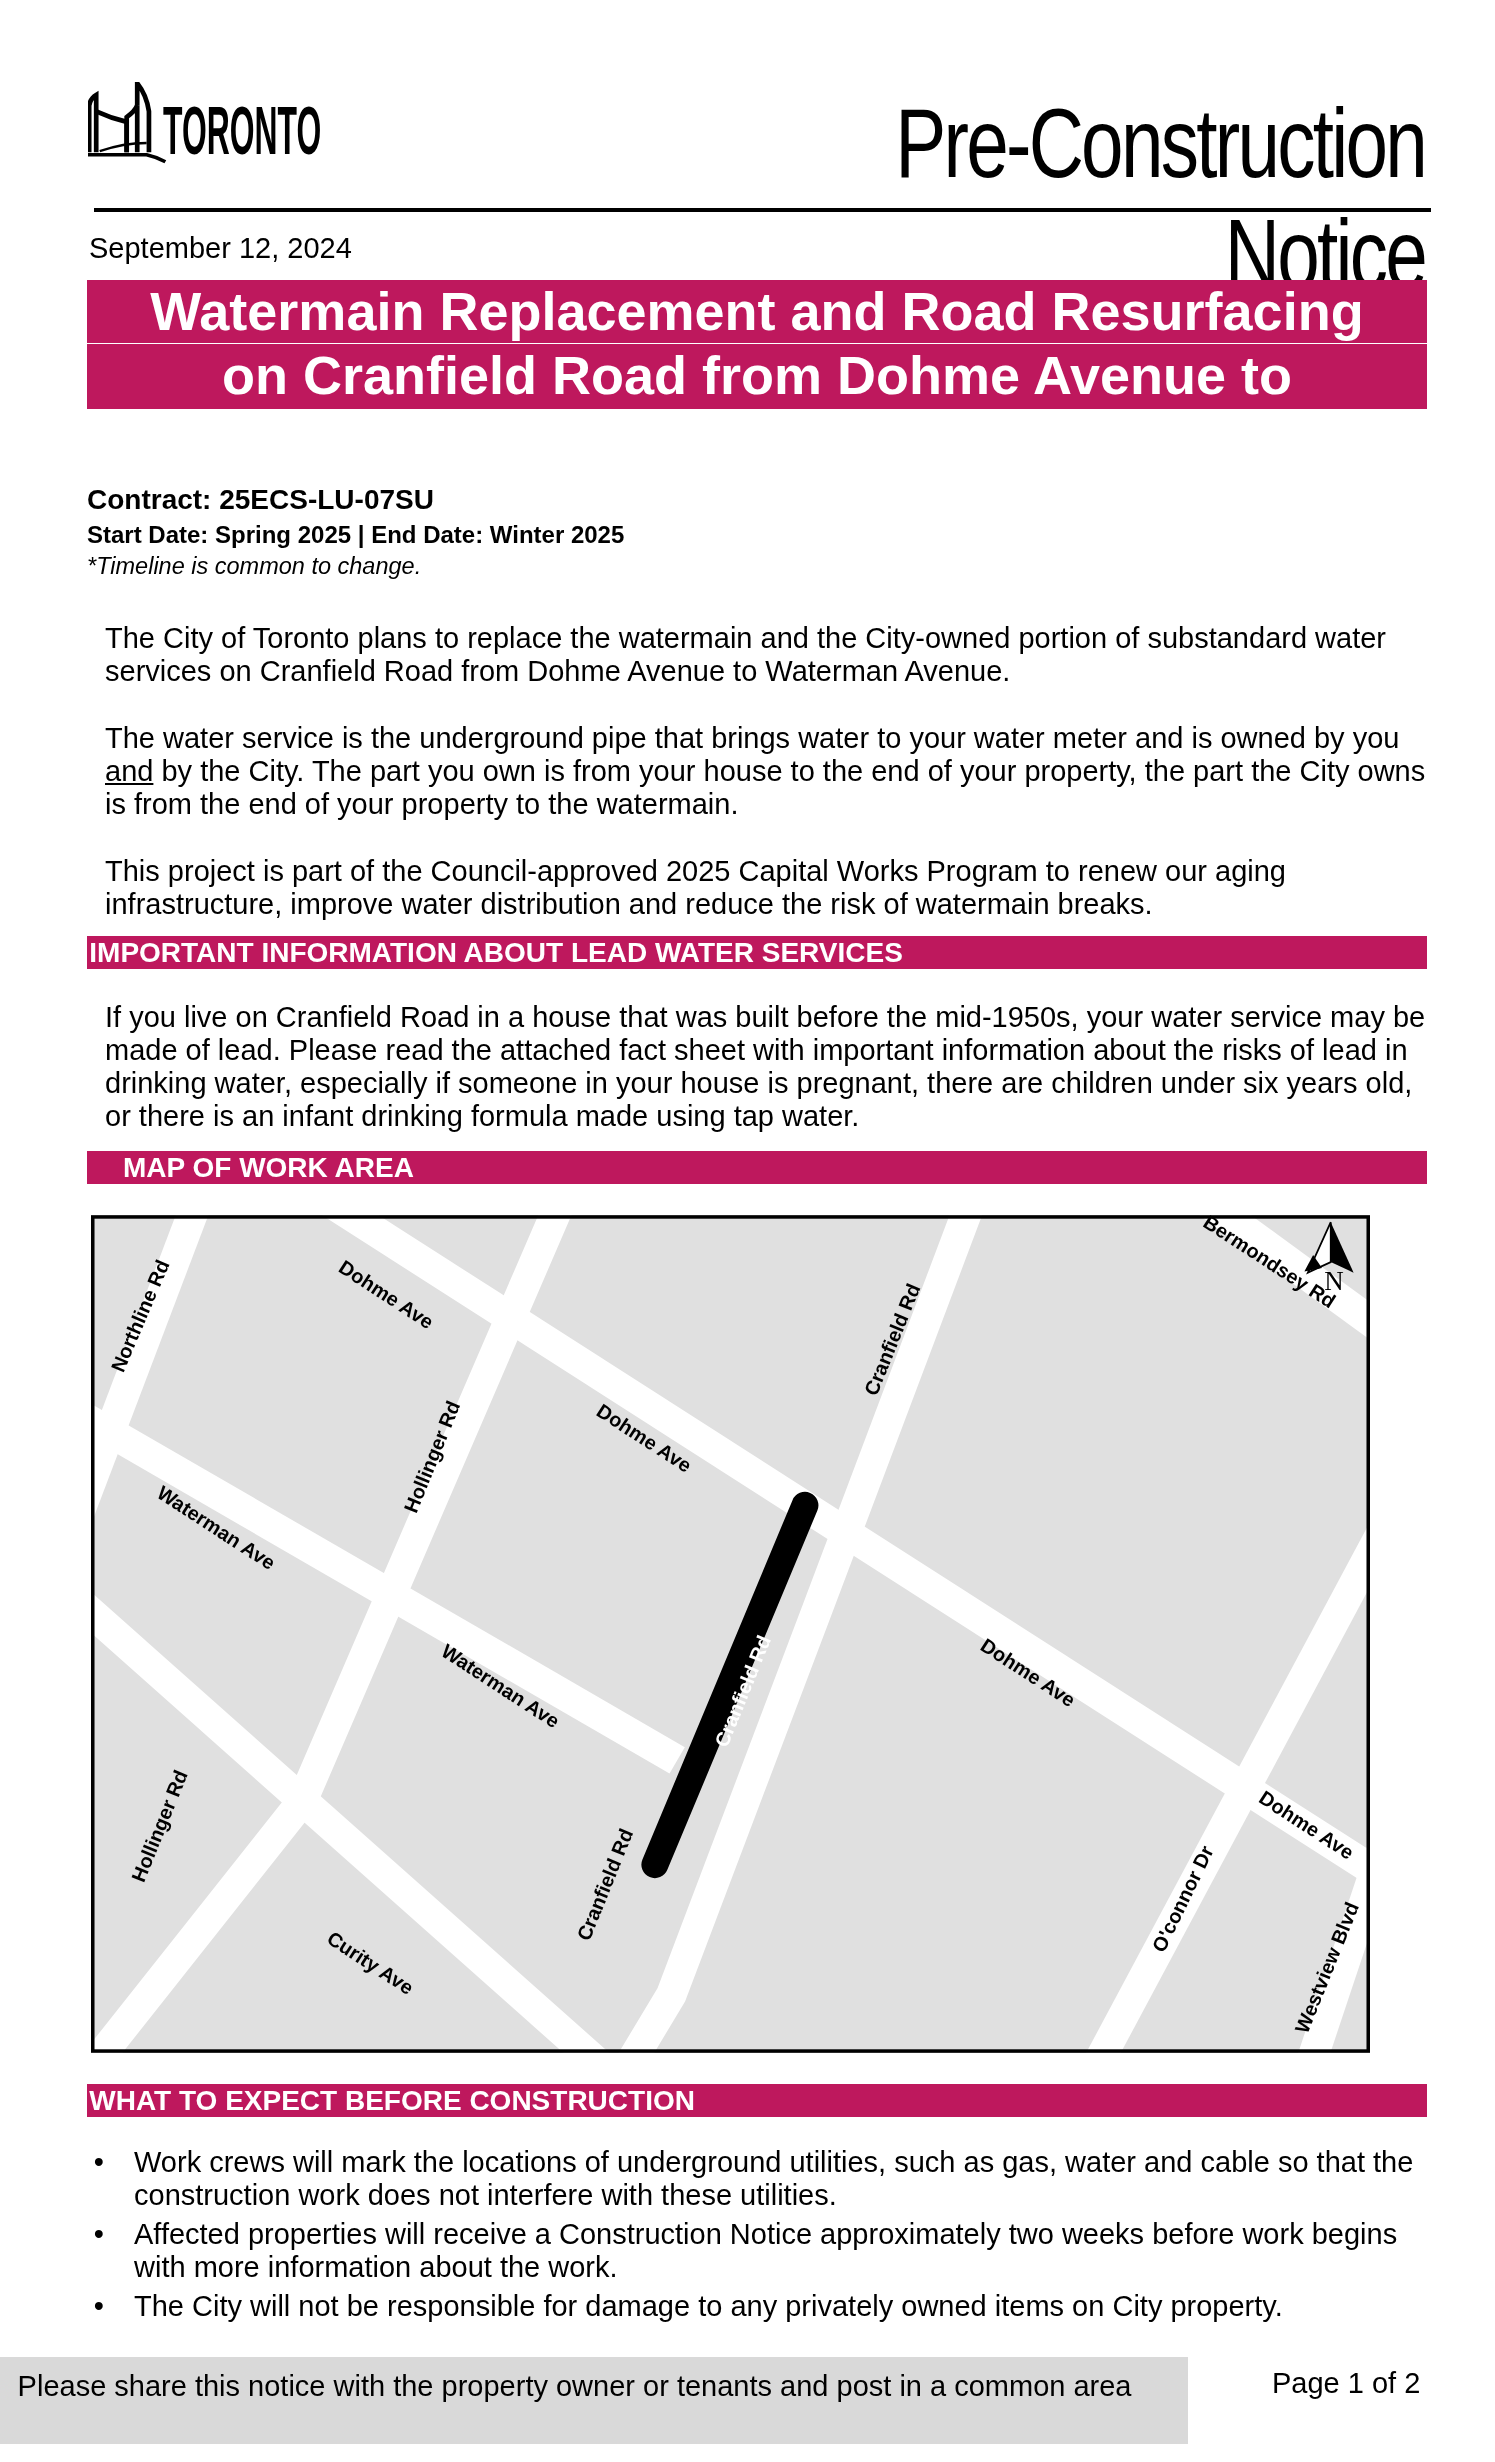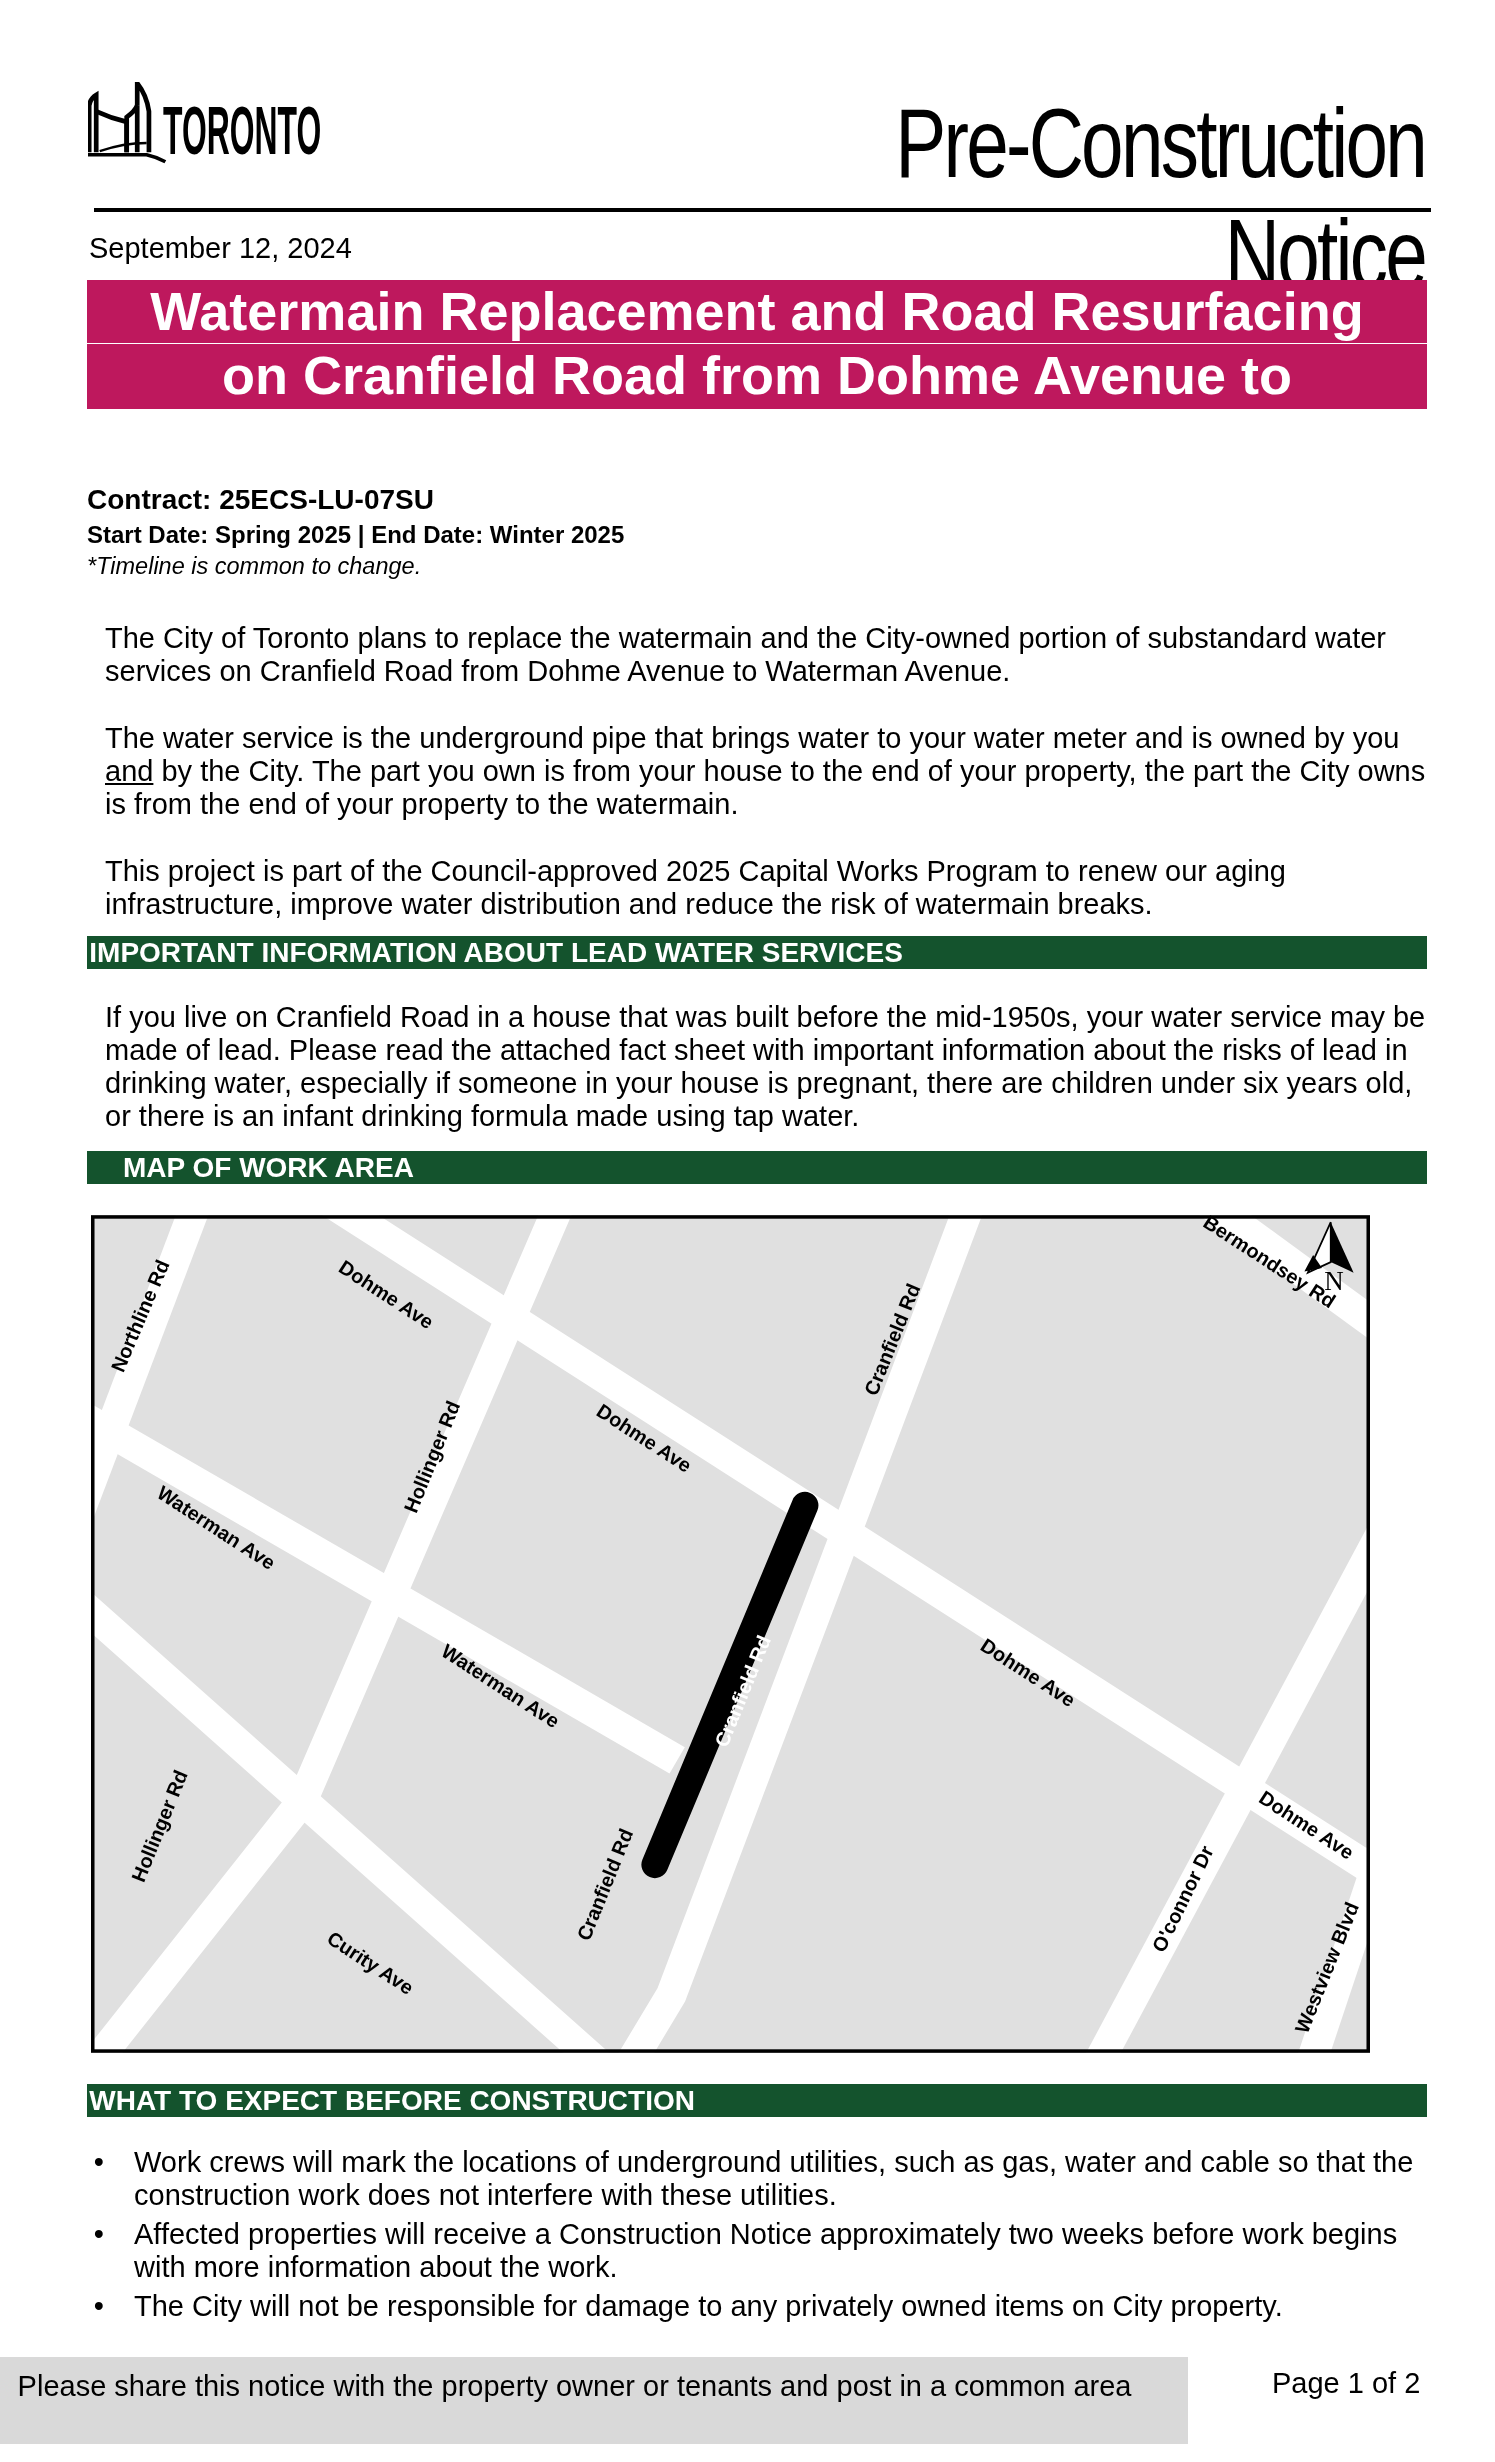--- a/index.html
+++ b/index.html
@@ -22,21 +22,21 @@
   
   #contract-block { left: 87px; top: 482px; width: 1340px; text-align: left; }
   #contract-line { font-weight: bold; font-size: 28px; line-height: 35px; }
   #dates-line { font-weight: bold; font-size: 24px; line-height: 35px; }
   #timeline-note { font-style: italic; font-size: 23.5px; line-height: 28px; }
   
   .para { left: 89px; width: 1337px; font-size: 29px; line-height: 33px; margin: 16px; }
   #para-1 { top: 606px; }
   #para-2 { top: 706px; }
   #para-3 { top: 839px; }
-  .section-bar { left: 87px; width: 1340px; height: 33px; background: #14532d; color: #fff;
+  .section-bar { left: 87px; width: 1340px; height: 33px; background: #be185d; color: #fff;
                  font-weight: bold; font-size: 28px; line-height: 33px; padding-left: 2.3px;
                  box-sizing: border-box; }
   #sec-lead { top: 936px; }
   #para-lead { top: 985px; }
   #sec-map { top: 1151px; padding-left: 36px; }
   #sec-expect { top: 2084px; }
   
   #map { left: 91px; top: 1215px; width: 1279px; height: 838px; }
   #map svg { display: block; }
   .street-label { font-family: "Liberation Sans", sans-serif; font-weight: bold; font-size: 34px; fill: #000; }

